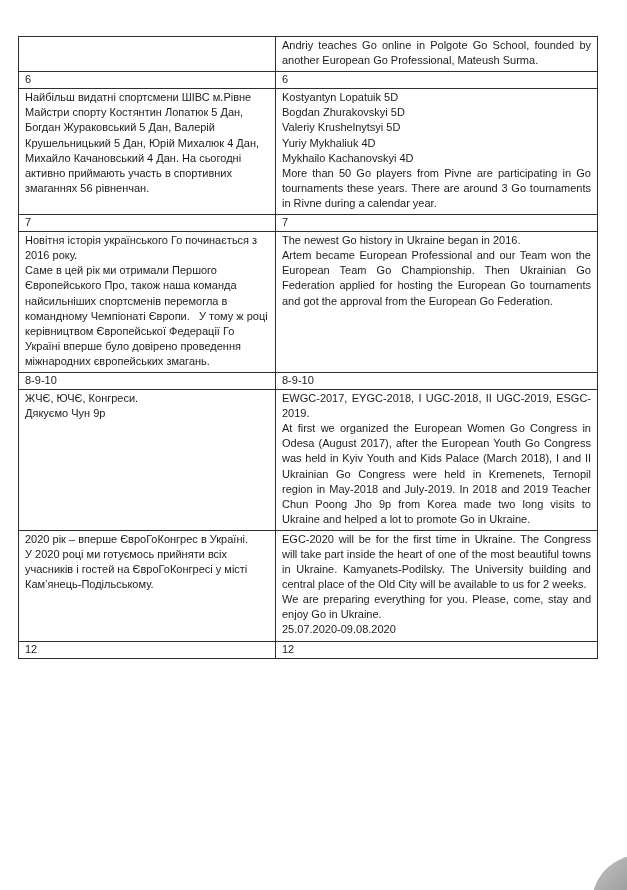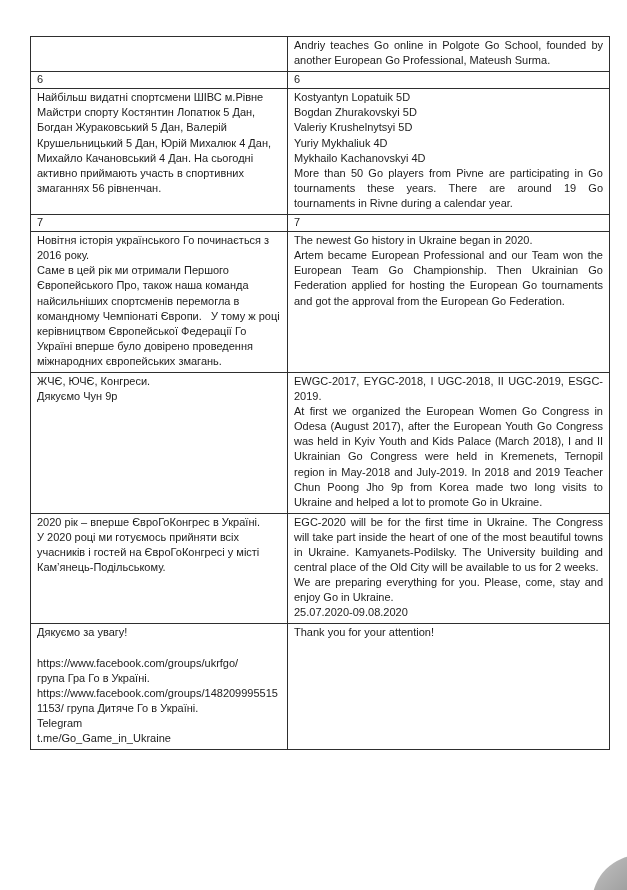--- a/index.html
+++ b/index.html
@@ -14,21 +14,21 @@
   }
   .page {
     position: relative;
     width: 627px;
     height: 890px;
     background: #ffffff;
     overflow: hidden;
   }
   table.bilingual {
     position: absolute;
-    left: 30px;
+    left: 18px;
     top: 36px;
     width: 579px;
     border-collapse: collapse;
     table-layout: fixed;
     border: 1.5px solid #262626;
   }
   td.cell {
     border: 1px solid #2e2e2e;
     vertical-align: top;
     padding: 1px 6px 3px 6px;
@@ -77,61 +77,59 @@
     <td class="cell right">6</td>
   </tr>
 
   <tr class="content">
     <td class="cell left">Найбільш видатні спортсмени ШІВС м.Рівне Майстри спорту Костянтин Лопатюк 5 Дан, Богдан Жураковський 5 Дан, Валерій Крушельницький 5 Дан, Юрій Михалюк 4 Дан, Михайло Качановський 4 Дан. На сьогодні активно приймають участь в спортивних змаганнях 56 рівненчан.</td>
     <td class="cell right justify">Kostyantyn Lopatuik 5D
 Bogdan Zhurakovskyi 5D
 Valeriy Krushelnytsyi 5D
 Yuriy Mykhaliuk 4D
 Mykhailo Kachanovskyi 4D
-More than 50 Go players from Pivne are participating in Go tournaments these years. There are around 19 Go tournaments in Rivne during a calendar year.</td>
+More than 50 Go players from Pivne are participating in Go tournaments these years. There are around 3 Go tournaments in Rivne during a calendar year.</td>
   </tr>
 
   <tr class="number">
     <td class="cell left">7</td>
     <td class="cell right">7</td>
   </tr>
 
   <tr class="content">
     <td class="cell left">Новітня історія українського Го починається з 2016 року.
 Саме в цей рік ми отримали Першого Європейського Про, також наша команда найсильніших спортсменів перемогла в командному Чемпіонаті Європи.   У тому ж році керівництвом Європейської Федерації Го Україні вперше було довірено проведення міжнародних європейських змагань.</td>
-    <td class="cell right justify">The newest Go history in Ukraine began in 2020.
+    <td class="cell right justify">The newest Go history in Ukraine began in 2016.
 Artem became European Professional and our Team won the European Team Go Championship. Then Ukrainian Go Federation applied for hosting the European Go tournaments and got the approval from the European Go Federation.</td>
   </tr>
 
+  <tr class="number">
+    <td class="cell left">8-9-10</td>
+    <td class="cell right">8-9-10</td>
+  </tr>
 
   <tr class="content">
     <td class="cell left">ЖЧЄ, ЮЧЄ, Конгреси.
 Дякуємо Чун 9р</td>
     <td class="cell right justify">EWGC-2017, EYGC-2018, I UGC-2018, II UGC-2019, ESGC-2019.
 At first we organized the European Women Go Congress in Odesa (August 2017), after the European Youth Go Congress was held in Kyiv Youth and Kids Palace (March 2018), I and II Ukrainian Go Congress were held in Kremenets, Ternopil region in May-2018 and July-2019. In 2018 and 2019 Teacher Chun Poong Jho 9p from Korea made two long visits to Ukraine and helped a lot to promote Go in Ukraine.</td>
   </tr>
 
 
   <tr class="content">
     <td class="cell left">2020 рік – вперше ЄвроГоКонгрес в Україні.
 У 2020 році ми готуємось прийняти всіх учасників і гостей на ЄвроГоКонгресі у місті Кам’янець-Подільському.</td>
     <td class="cell right justify">EGC-2020 will be for the first time in Ukraine. The Congress will take part inside the heart of one of the most beautiful towns in Ukraine. Kamyanets-Podilsky. The University building and central place of the Old City will be available to us for 2 weeks.
 We are preparing everything for you. Please, come, stay and enjoy Go in Ukraine.
 25.07.2020-09.08.2020</td>
   </tr>
 
+  <tr class="number">
+    <td class="cell left">12</td>
+    <td class="cell right">12</td>
+  </tr>
 
-  <tr class="content">
-    <td class="cell left">Дякуємо за увагу!
-
-https://www.facebook.com/groups/ukrfgo/
-група Гра Го в Україні.
-https://www.facebook.com/groups/1482099955151153/ група Дитяче Го в Україні.
-Telegram
-t.me/Go_Game_in_Ukraine</td>
-    <td class="cell right">Thank you for your attention!</td>
-  </tr>
 </tbody>
   </table>
 
   <div class="corner-btn"></div>
 
 </div>
 
 </body></html>

